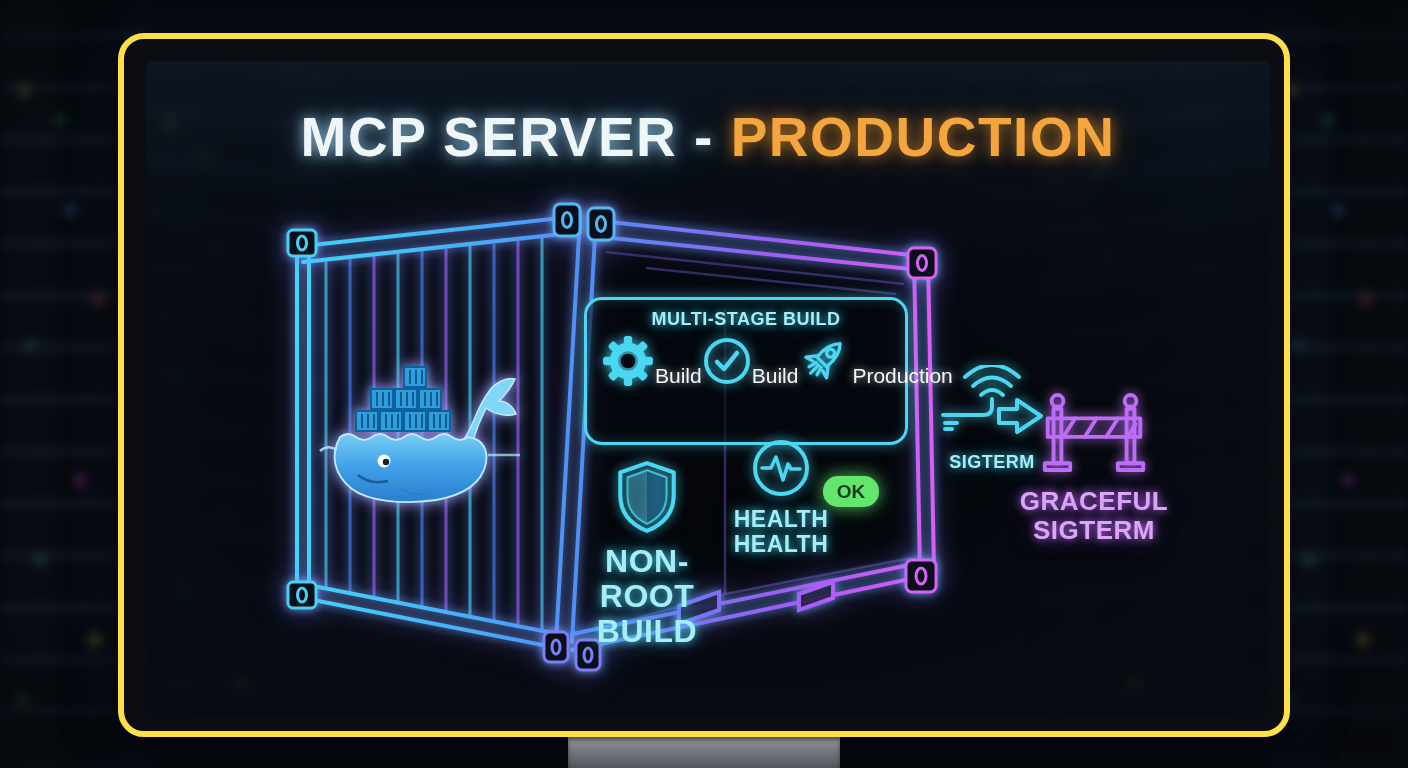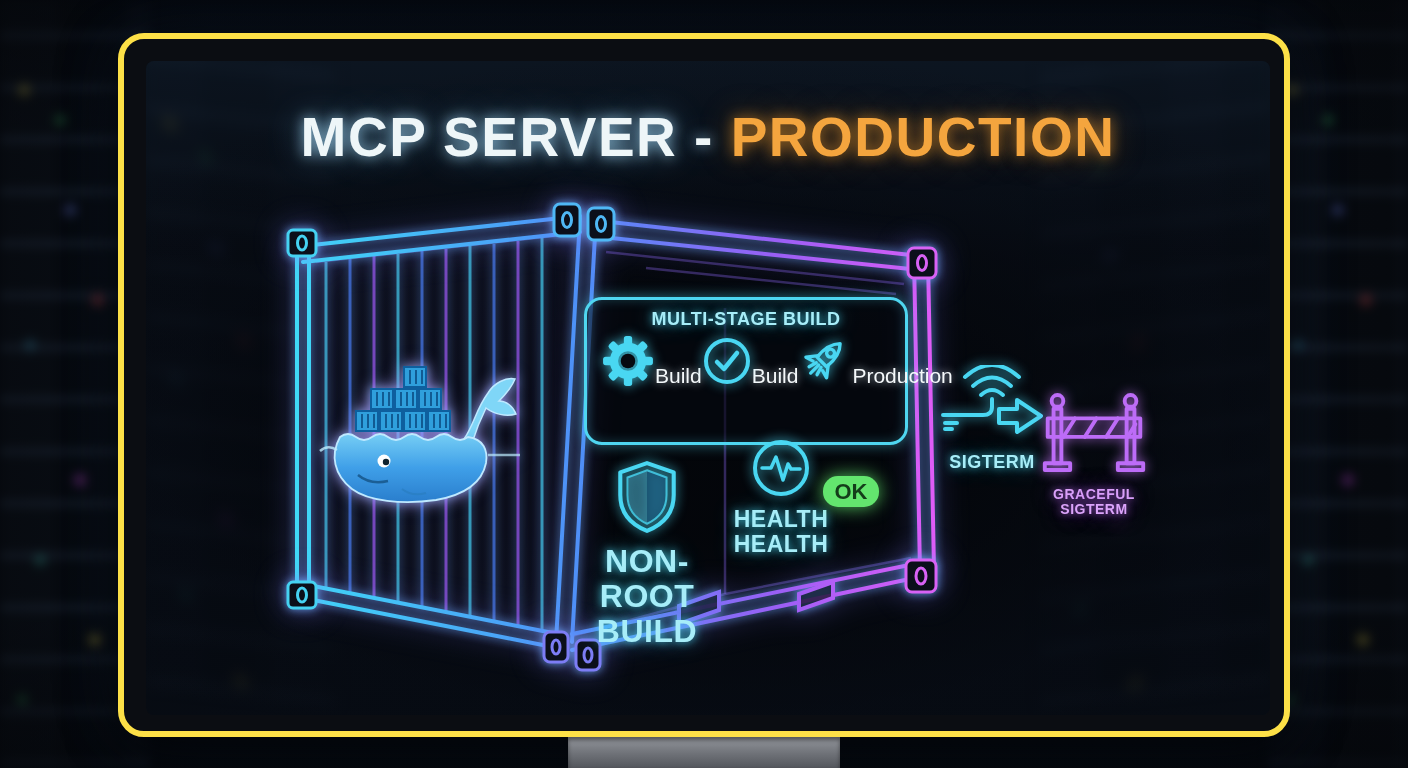--- a/index.html
+++ b/index.html
@@ -80,29 +80,29 @@
   .stage { display:flex; align-items:flex-end; }
   .stage-label { margin-top:3px; font-size:21px; font-weight:500; }
   .flow-arrow { margin-top:16px; }
 
   
   .block { position:absolute; display:flex; flex-direction:column; align-items:center; text-align:center; }
   .security-block { left:428px; top:398px; width:146px; }
   .health-block   { left:584px; top:377px; width:102px; }
   .badge-label { margin-top:9px; font-size:32px; font-weight:800; line-height:1.1; letter-spacing:.5px; }
   .ok-badge { position:absolute; left:677px; top:415px; width:56px; height:31px;
-    background:#63e56e; color:#143d1a; border-radius:15px; font-size:22px; font-weight:800;
+    background:#63e56e; color:#143d1a; border-radius:15px; font-size:19px; font-weight:800;
     display:flex; align-items:center; justify-content:center;
     box-shadow:0 0 18px rgba(98,229,110,.85); }
 
   
   .sigterm-block { left:788px; top:304px; width:116px; }
   .sigterm-block .badge-label { font-size:18px; margin-top:4px; }
   .graceful-block { left:880px; top:328px; width:136px; }
-  .graceful-block .badge-label { font-size:14px; margin-top:8px; }
+  .graceful-block .badge-label { font-size:26px; margin-top:8px; }
 </style>
 </head>
 <body>
 
 <div class="backdrop">
   <div class="rack rack-left">
       <div class="leds"></div>
     </div>
   <div class="rack rack-right">
       <div class="leds"></div>

